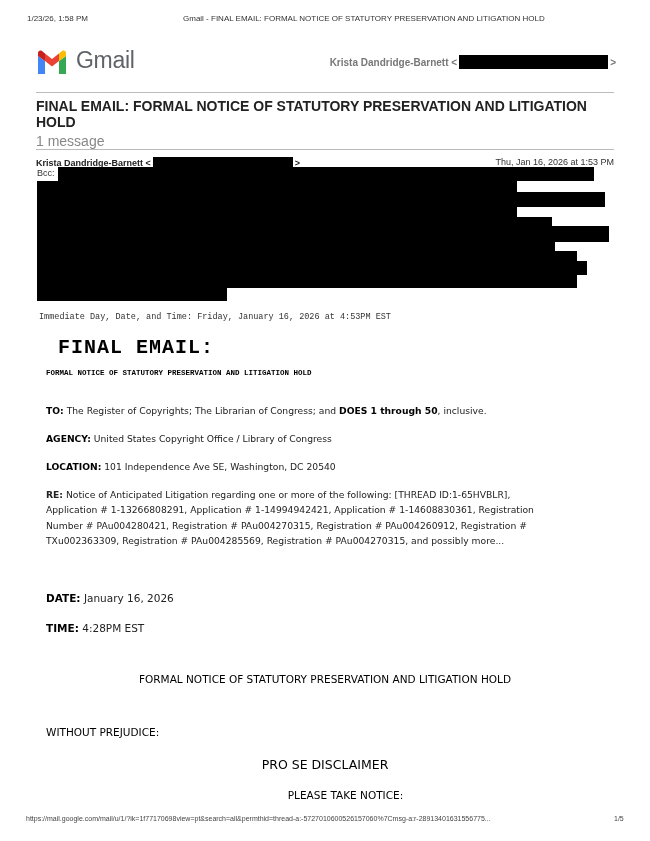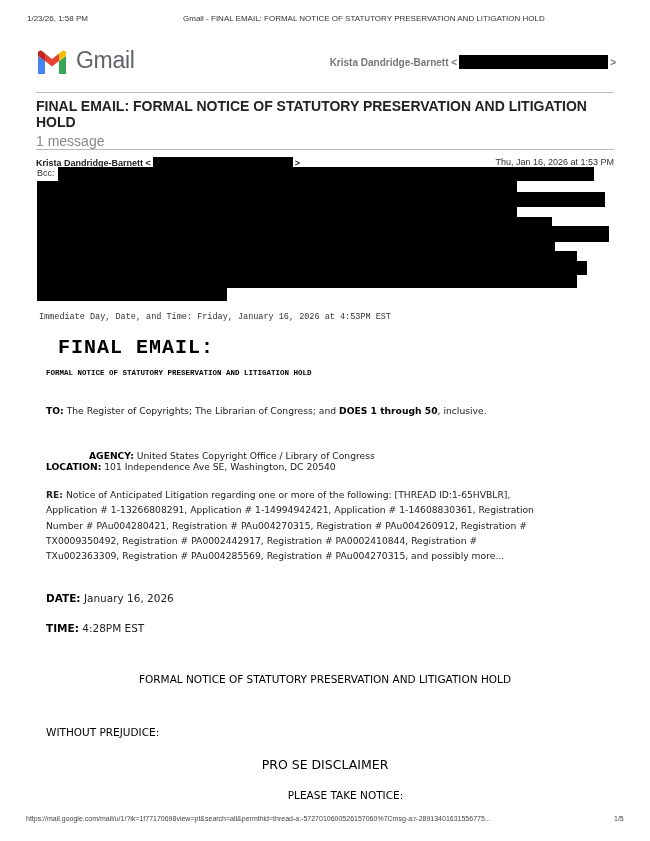--- a/index.html
+++ b/index.html
@@ -104,32 +104,31 @@
   <div class="redact-block" style="left:37px; top:288px; width:190px; height:13px;"></div>
 </div>
 
 <div class="immediate mono">Immediate Day, Date, and Time: Friday, January 16, 2026 at 4:53PM EST</div>
 <div class="final-email mono">FINAL EMAIL:</div>
 <div class="formal-small mono">FORMAL NOTICE OF STATUTORY PRESERVATION AND LITIGATION HOLD</div>
 
 <div class="body-text" style="top:405px;">
   <b>TO:</b><span> The Register of Copyrights; The Librarian of Congress; and </span><b>DOES 1 through 50</b><span>, inclusive.</span>
 </div>
-<div class="body-text" style="top:450px;margin-left:43px;">
+<div class="body-text" style="top:433px;">
   <b>AGENCY:</b><span> United States Copyright Office / Library of Congress</span>
 </div>
 <div class="body-text" style="top:461px;">
   <b>LOCATION:</b><span> 101 Independence Ave SE, Washington, DC 20540</span>
 </div>
 
 <div class="re-block">
   <span class="line"><b>RE:</b><span> Notice of Anticipated Litigation regarding one or more of the following: [THREAD ID:1-65HVBLR],</span></span>
   <span class="line">Application # 1-13266808291,  Application # 1-14994942421, Application # 1-14608830361, Registration</span>
   <span class="line">Number # PAu004280421, Registration # PAu004270315, Registration # PAu004260912, Registration #</span>
-  <span class="line">TX0009350492, Registration # PA0002442917, Registration # PA0002410844, Registration #</span>
   <span class="line">TXu002363309, Registration # PAu004285569, Registration # PAu004270315, and possibly more...</span>
 </div>
 
 <div class="body-text" style="top:592px; font-size:10.5px;">
   <b>DATE:</b><span> January 16, 2026</span>
 </div>
 <div class="body-text" style="top:622px; font-size:10.5px;">
   <b>TIME:</b><span> 4:28PM EST</span>
 </div>
 

